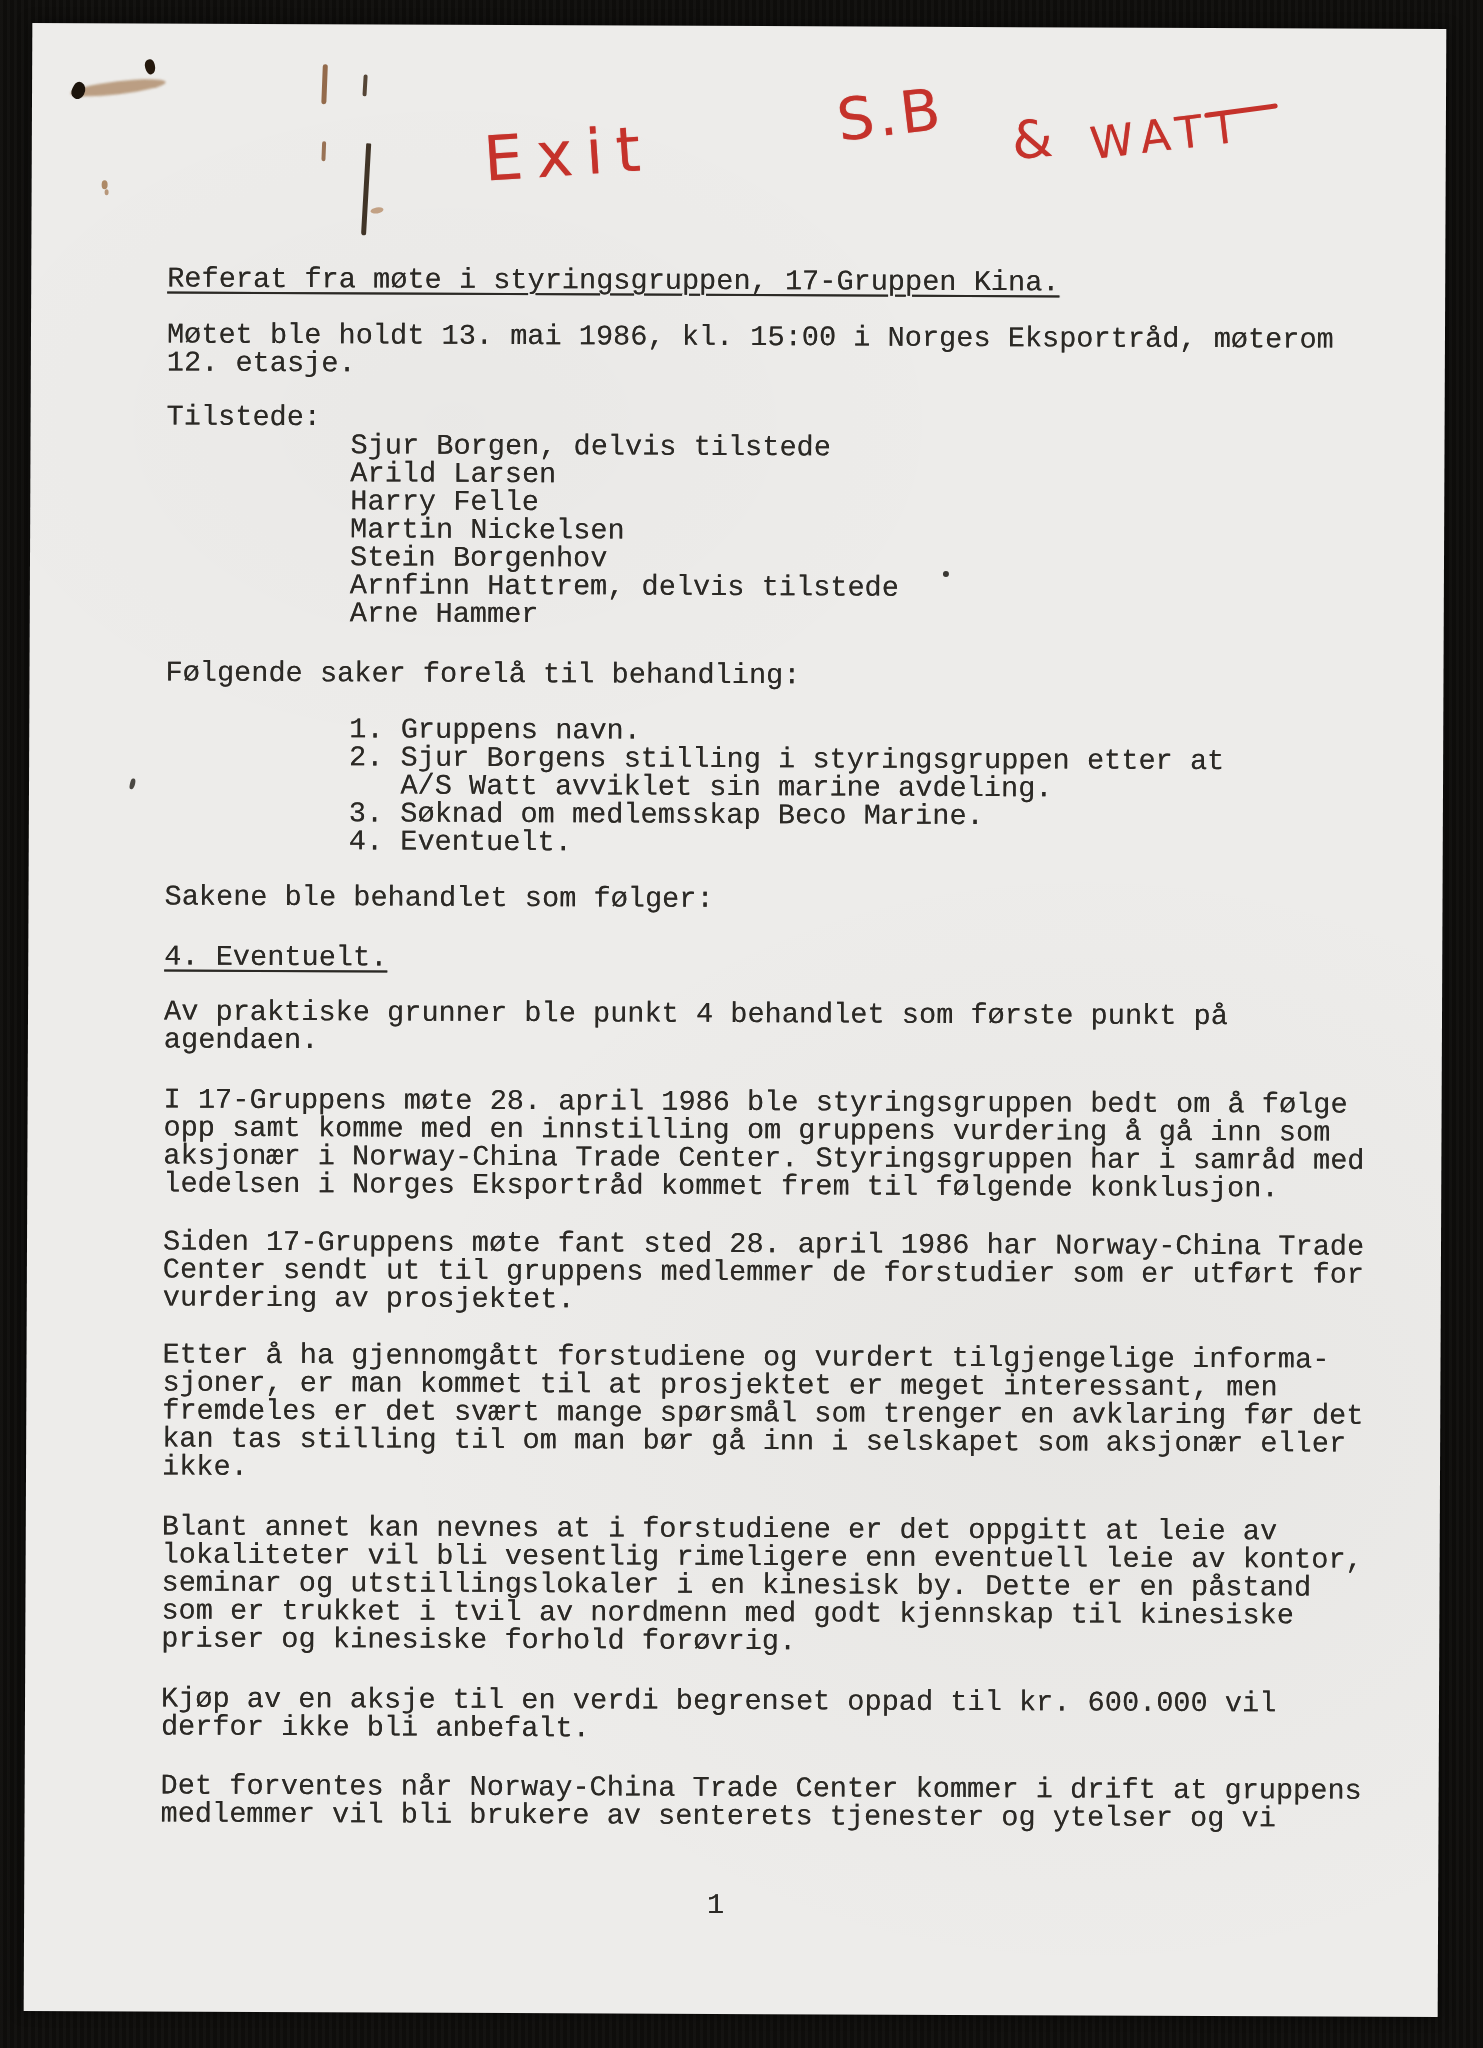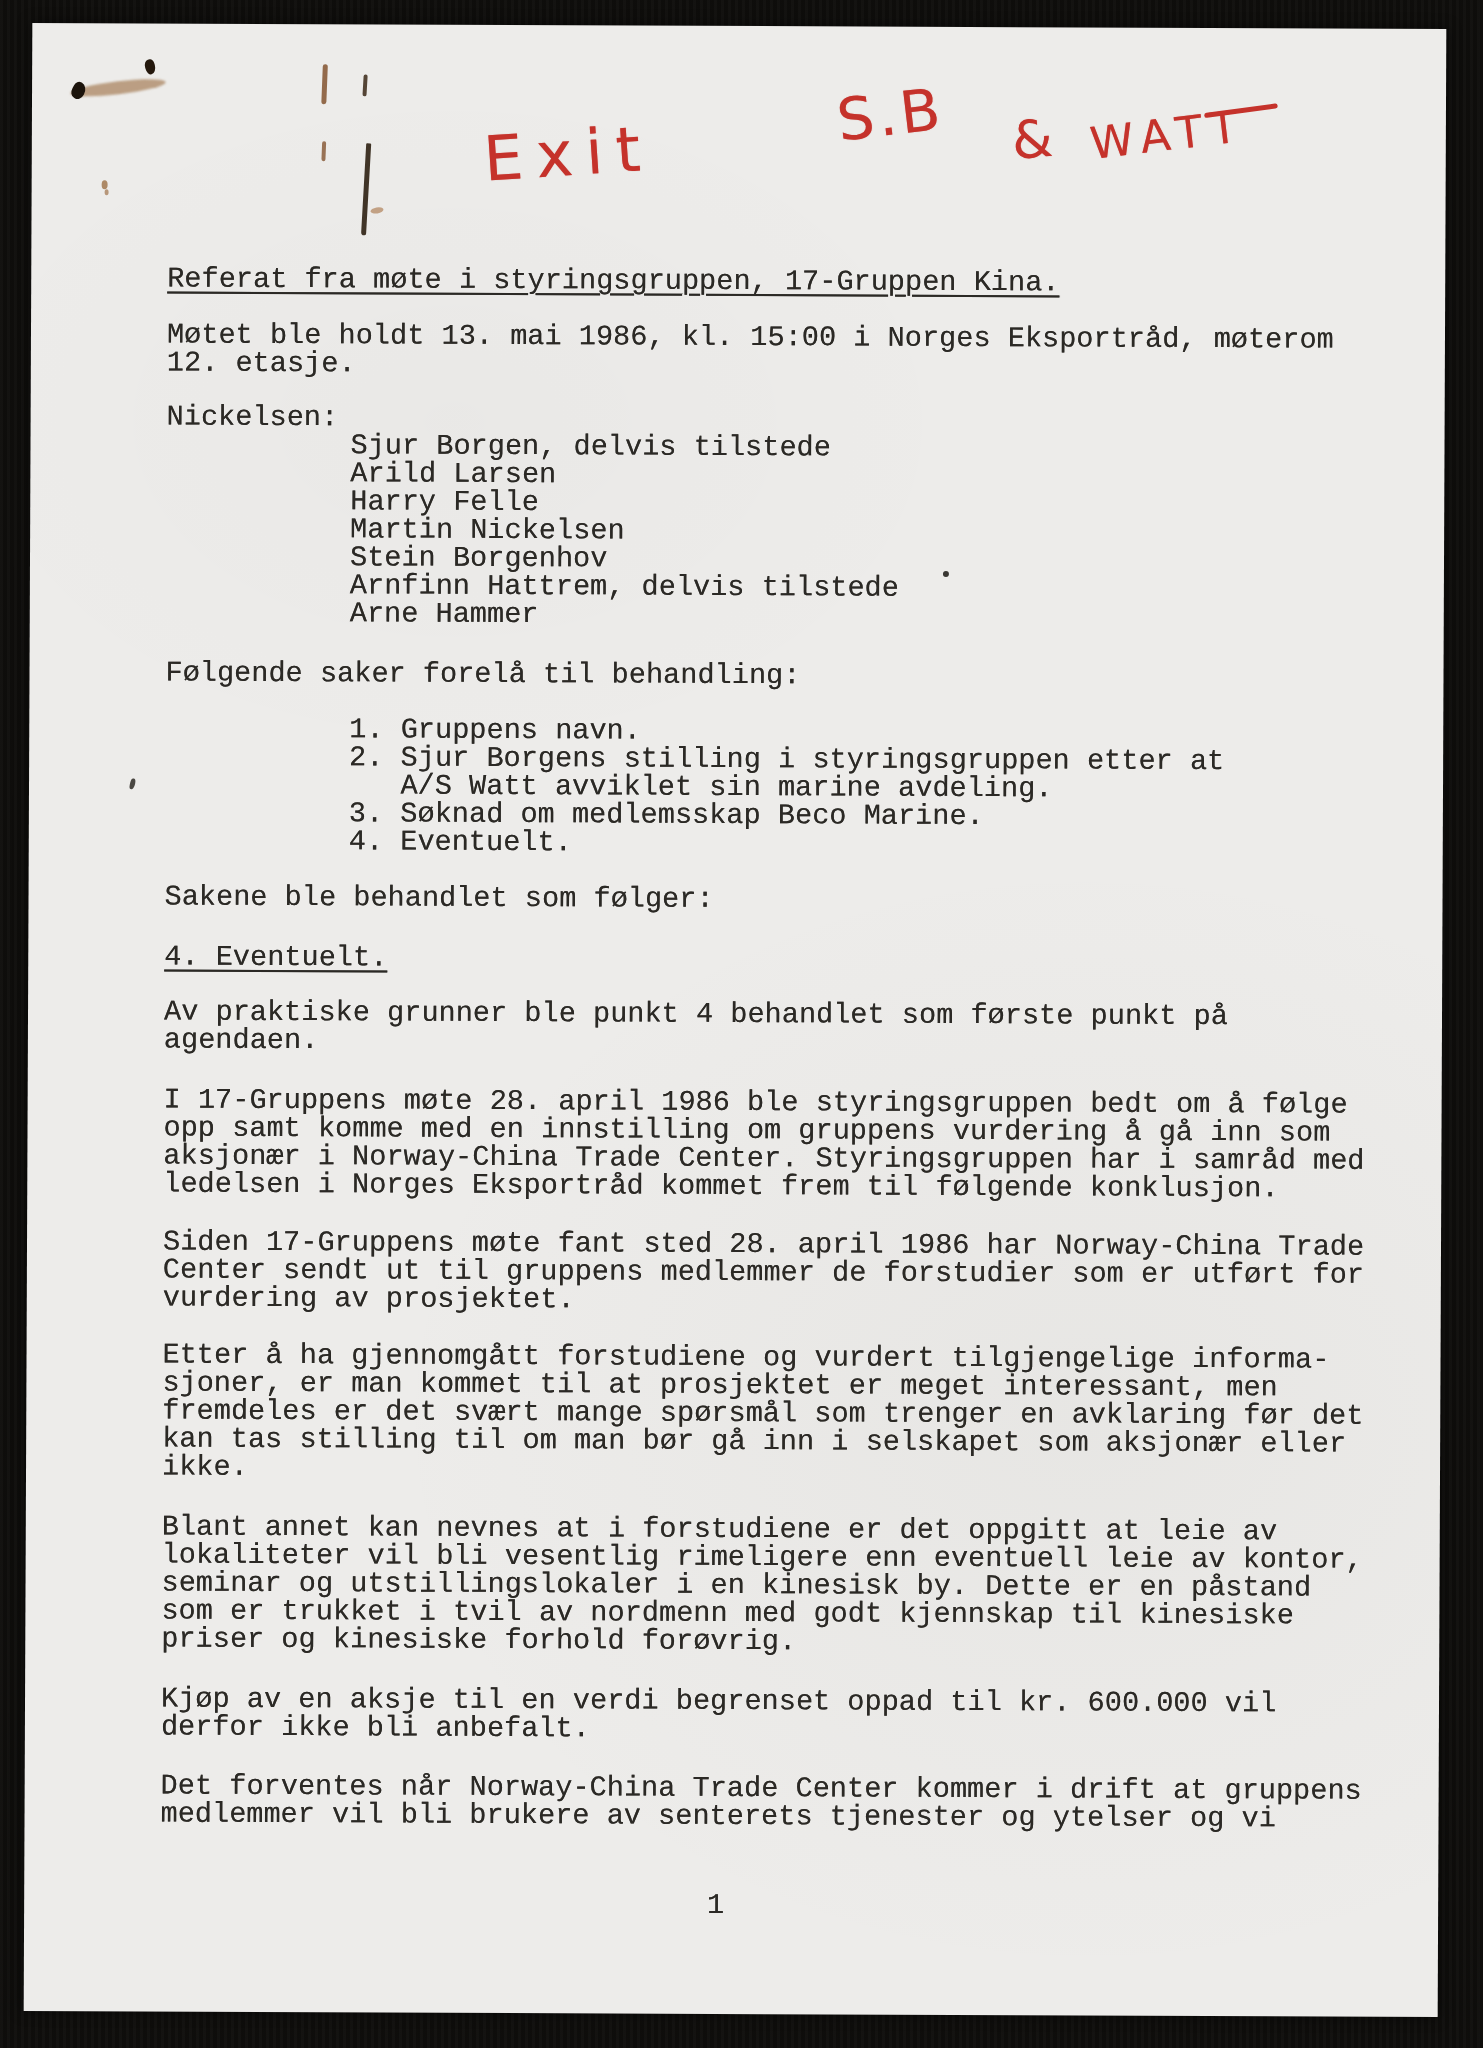--- a/index.html
+++ b/index.html
@@ -95,21 +95,21 @@
   <span class="hand hand-sb">S.B</span>
   <span class="hand hand-amp">&amp;</span>
   <span class="hand hand-watt">WATT</span>
   <div class="red-bar"></div>
 
   <div class="block underline" style="left:136px;top:242px">Referat fra møte i styringsgruppen, 17-Gruppen Kina.</div>
 
   <div class="block" style="left:136px;top:298px">Møtet ble holdt 13. mai 1986, kl. 15:00 i Norges Eksportråd, møterom
 12. etasje.</div>
 
-  <div class="block" style="left:136px;top:380px">Nickelsen:</div>
+  <div class="block" style="left:136px;top:380px">Tilstede:</div>
 
   <div class="block" style="left:320px;top:408px">Sjur Borgen, delvis tilstede
 Arild Larsen
 Harry Felle
 Martin Nickelsen
 Stein Borgenhov
 Arnfinn Hattrem, delvis tilstede
 Arne Hammer</div>
 
   <div class="block" style="left:136px;top:636px">Følgende saker forelå til behandling:</div>

